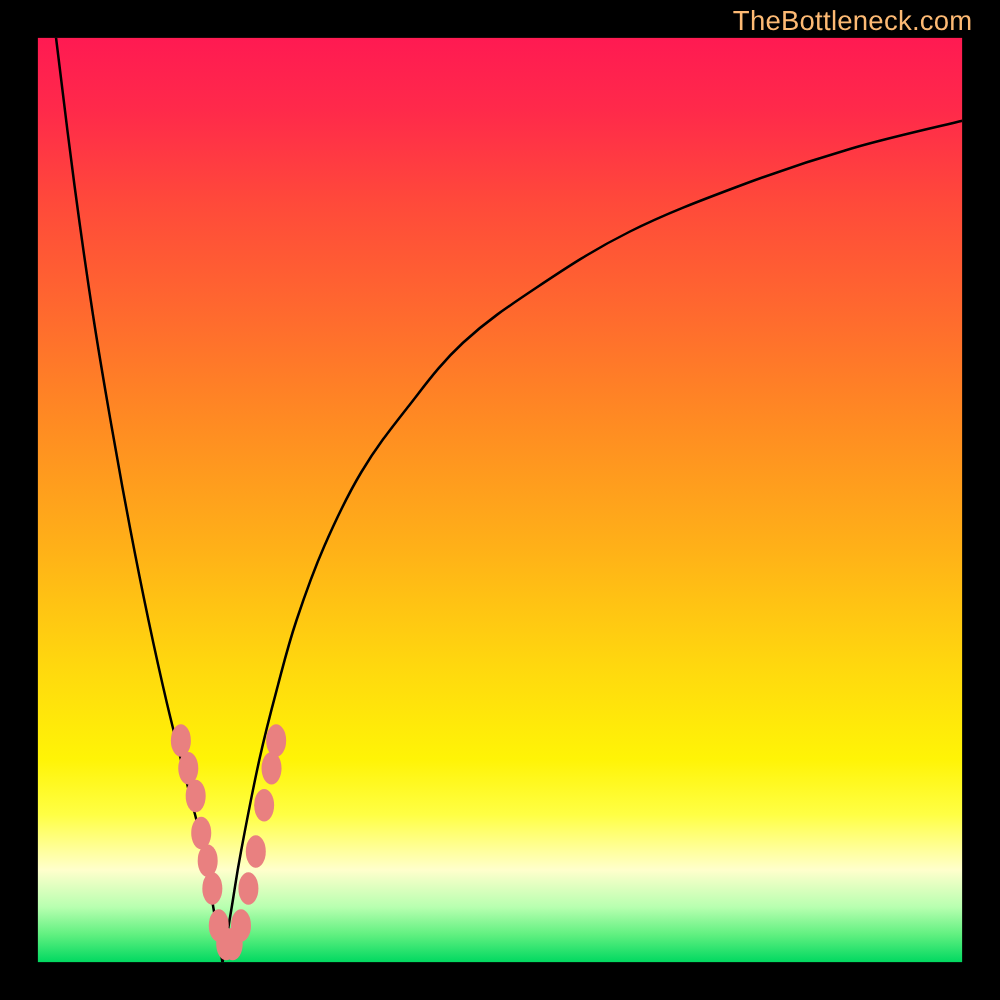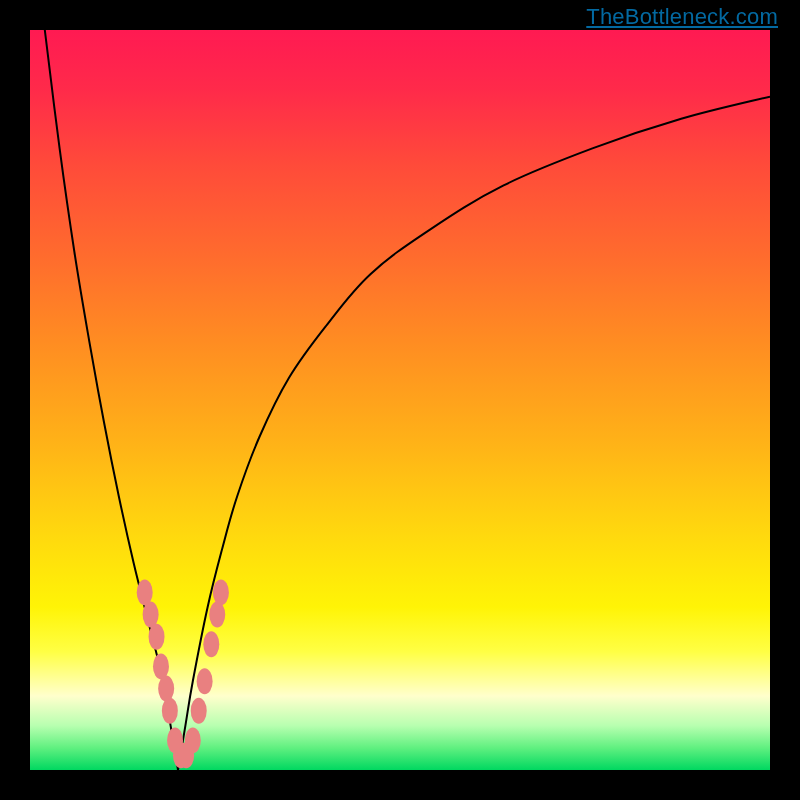--- a/index.html
+++ b/index.html
@@ -24,24 +24,23 @@
   }
   .curves {
     position: absolute;
     left: 0; top: 0;
   }
   .watermark {
     position: absolute;
     top: 4px;
     right: 22px;
     font: 22px Arial, Helvetica, sans-serif;
-    color: #0369a1;
+    color: #fdba74;
     letter-spacing: 0.2px;
     user-select: none;
-    text-decoration: underline;
   }
 </style>
 </head>
 <body>
 
 <div class="watermark">TheBottleneck.com</div>
 
 <div class="frame">
 
   <svg class="grad" width="740" height="740" viewBox="0 0 740 740">

